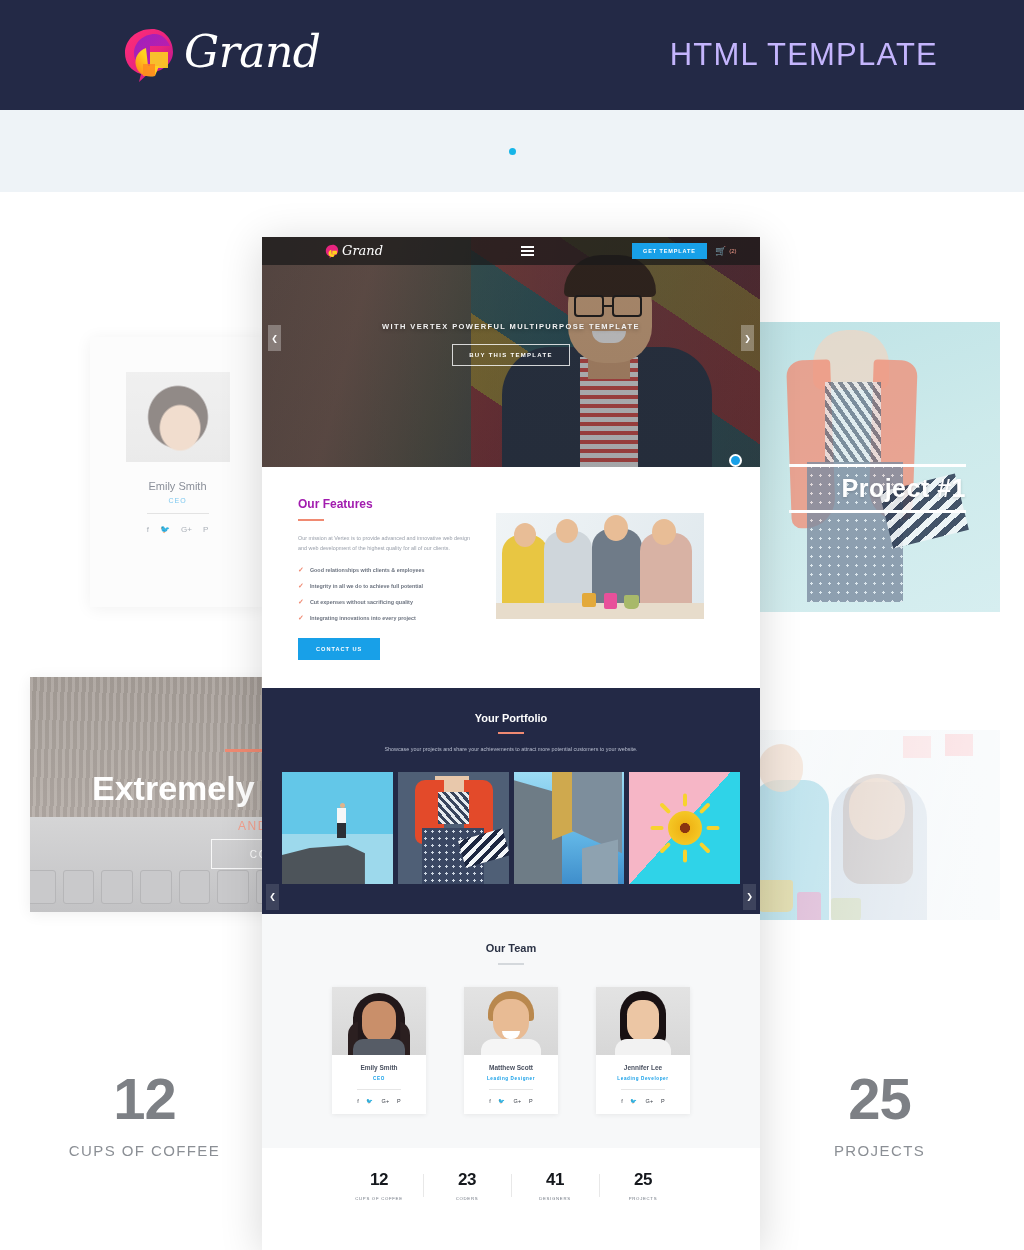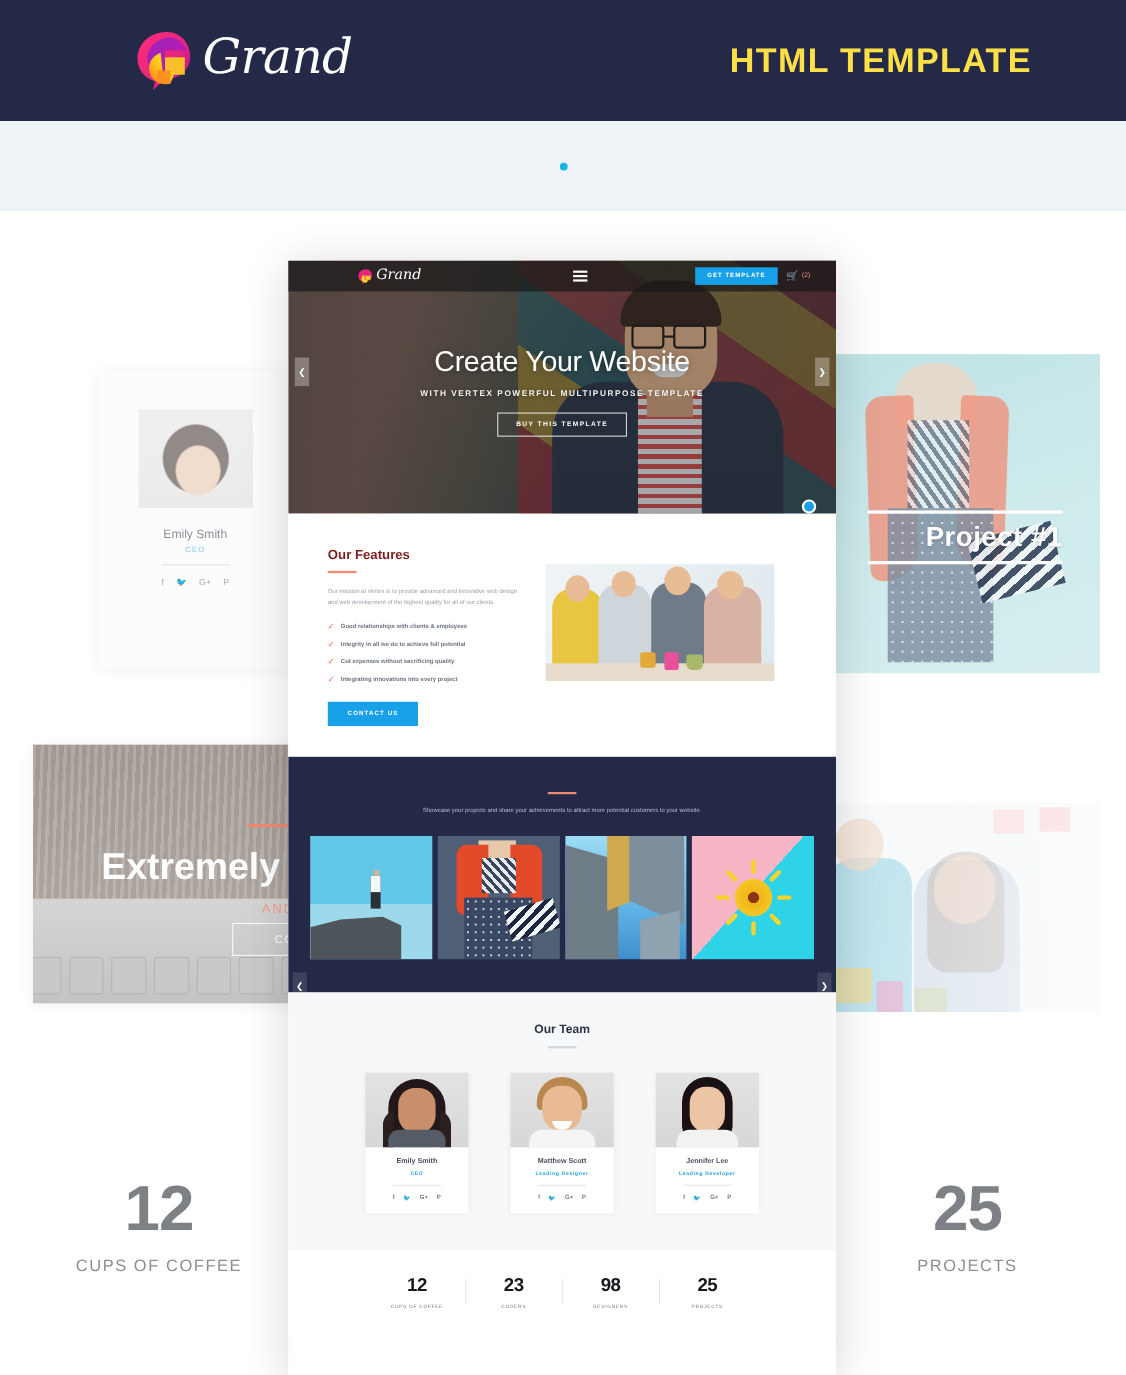--- a/index.html
+++ b/index.html
@@ -22,21 +22,21 @@
     display: flex; align-items: center; gap: 8px;
   }
   .brand-mark { width: 54px; height: 58px; position: relative; }
   .brand-word {
     color: #ffffff; font-size: 44px; line-height: 1;
     font-family: "DejaVu Serif", serif; font-style: italic; font-weight: 400;
     letter-spacing: -0.5px; padding-bottom: 6px;
   }
   .banner-tagline {
     position: absolute; right: 86px; top: 50%; transform: translateY(-50%);
-    color: #fde047; font-size: 31px; letter-spacing: 1.2px; font-weight: 700;
+    color: #c4b5fd; font-size: 31px; letter-spacing: 1.2px; font-weight: 400;
   }
 
   
   .sub-banner {
     position: absolute; left: 0; top: 110px; width: 1024px; height: 82px;
     background: #eef3f7;
     display: flex; align-items: center; justify-content: center; gap: 28px;
   }
   .sub-banner-text { color: #232946; font-size: 24px; font-weight: 600; letter-spacing: -0.2px; }
   .sub-dot { width: 7px; height: 7px; border-radius: 50%; background: #16b5e8; display:inline-block; }
@@ -197,21 +197,21 @@
   .hero-btn { display:inline-block; margin-top:13px; border:1px solid rgba(255,255,255,.8);
     color:#fff; font-size:6px; font-weight:700; letter-spacing:1.3px; padding:7px 16px; }
   .car-arrow { position:absolute; top:50%; transform:translateY(-50%); width:13px; height:26px;
     background:rgba(255,255,255,.30); color:#fff; font-size:8px; display:flex; align-items:center; justify-content:center; z-index:3; }
   .car-arrow.left { left:6px; } .car-arrow.right { right:6px; }
 
   
   .mk-features { position:relative; background:#fff; padding: 30px 36px 28px; }
   .ft-row { display:flex; gap:22px; }
   .ft-left { width: 176px; }
-  .ft-h { font-size: 12px; font-weight:700; color:#7f1d1d; }
+  .ft-h { font-size: 12px; font-weight:700; color:#a21caf; }
   .ft-rule { width:26px; height:2px; background:#f08a72; margin:8px 0 12px; }
   .ft-p { font-size:5.4px; line-height:1.9; color:#9aa0ab; }
   .ft-list { margin-top:12px; display:flex; flex-direction:column; gap:8px; }
   .ft-item { display:flex; align-items:center; gap:6px; font-size:5.4px; color:#6d7480; font-weight:600; }
   .ft-check { color:#f08a72; font-size:7px; }
   .ft-btn { margin-top:16px; display:inline-block; background:#18a0e8; color:#fff; font-size:5.6px;
     font-weight:700; letter-spacing:1px; padding:8px 18px; }
   .ft-img { width: 208px; height: 106px; align-self:flex-start; margin-top:16px; position:relative; overflow:hidden;
     background: linear-gradient(#eef2f4,#e4eaee); }
   .fi-wall { position:absolute; inset:0; background: linear-gradient(120deg,#f0f4f6,#dfe8ed); }
@@ -413,21 +413,20 @@
         <div class="hp-glass-l"></div>
         <div class="hp-glass-r"></div>
         <div class="hp-glass-bridge"></div>
       </div>
       <div class="hero-scrim"></div>
 
       <div class="car-arrow left">❮</div>
       <div class="car-arrow right">❯</div>
 
       <div class="hero-copy">
-        <div class="hero-title">Create Your Website</div>
         <div class="hero-sub">WITH VERTEX POWERFUL MULTIPURPOSE TEMPLATE</div>
         <div class="hero-btn">BUY THIS TEMPLATE</div>
       </div>
     </div>
 
     <div class="mk-nav" style="position:absolute; left:0; top:0; width:100%; margin-top:0;">
       <div class="mk-nav-logo">
         <span class="mk-nav-mark">
           <svg width="14" height="15" viewBox="0 0 54 58">
             <path d="M30 3 C14 3 3 14 3 27 C3 37 9 45 19 48 L17 56 L27 47 C41 46 51 37 51 26 C51 13 42 3 30 3 Z" fill="#e8247f"></path>
@@ -488,20 +487,21 @@
           <div class="fi-h fi-h4"></div>
           <div class="fi-table"></div>
           <div class="fi-cup1"></div>
           <div class="fi-cup2"></div>
           <div class="fi-cup3"></div>
         </div>
       </div>
     </div>
 
     <div class="mk-portfolio">
+      <div class="pf-h">Your Portfolio</div>
       <div class="pf-rule"></div>
       <div class="pf-p">Showcase your projects and share your achievements to attract more potential customers to your website.</div>
       <div class="pf-grid">
         <div class="pf-item pfi1">
           <div class="cliff"></div>
           <div class="man"></div>
         </div>
         <div class="pf-item pfi2">
           <div class="skin"></div>
           <div class="vest-l"></div>
@@ -596,21 +596,21 @@
     <div class="mk-stats">
       <div class="st-cell">
         <div class="st-num">12</div>
         <div class="st-lbl">CUPS OF COFFEE</div>
       </div>
       <div class="st-cell">
         <div class="st-num">23</div>
         <div class="st-lbl">CODERS</div>
       </div>
       <div class="st-cell">
-        <div class="st-num">98</div>
+        <div class="st-num">41</div>
         <div class="st-lbl">DESIGNERS</div>
       </div>
       <div class="st-cell">
         <div class="st-num">25</div>
         <div class="st-lbl">PROJECTS</div>
       </div>
     </div>
 
   </div>
 </div>

